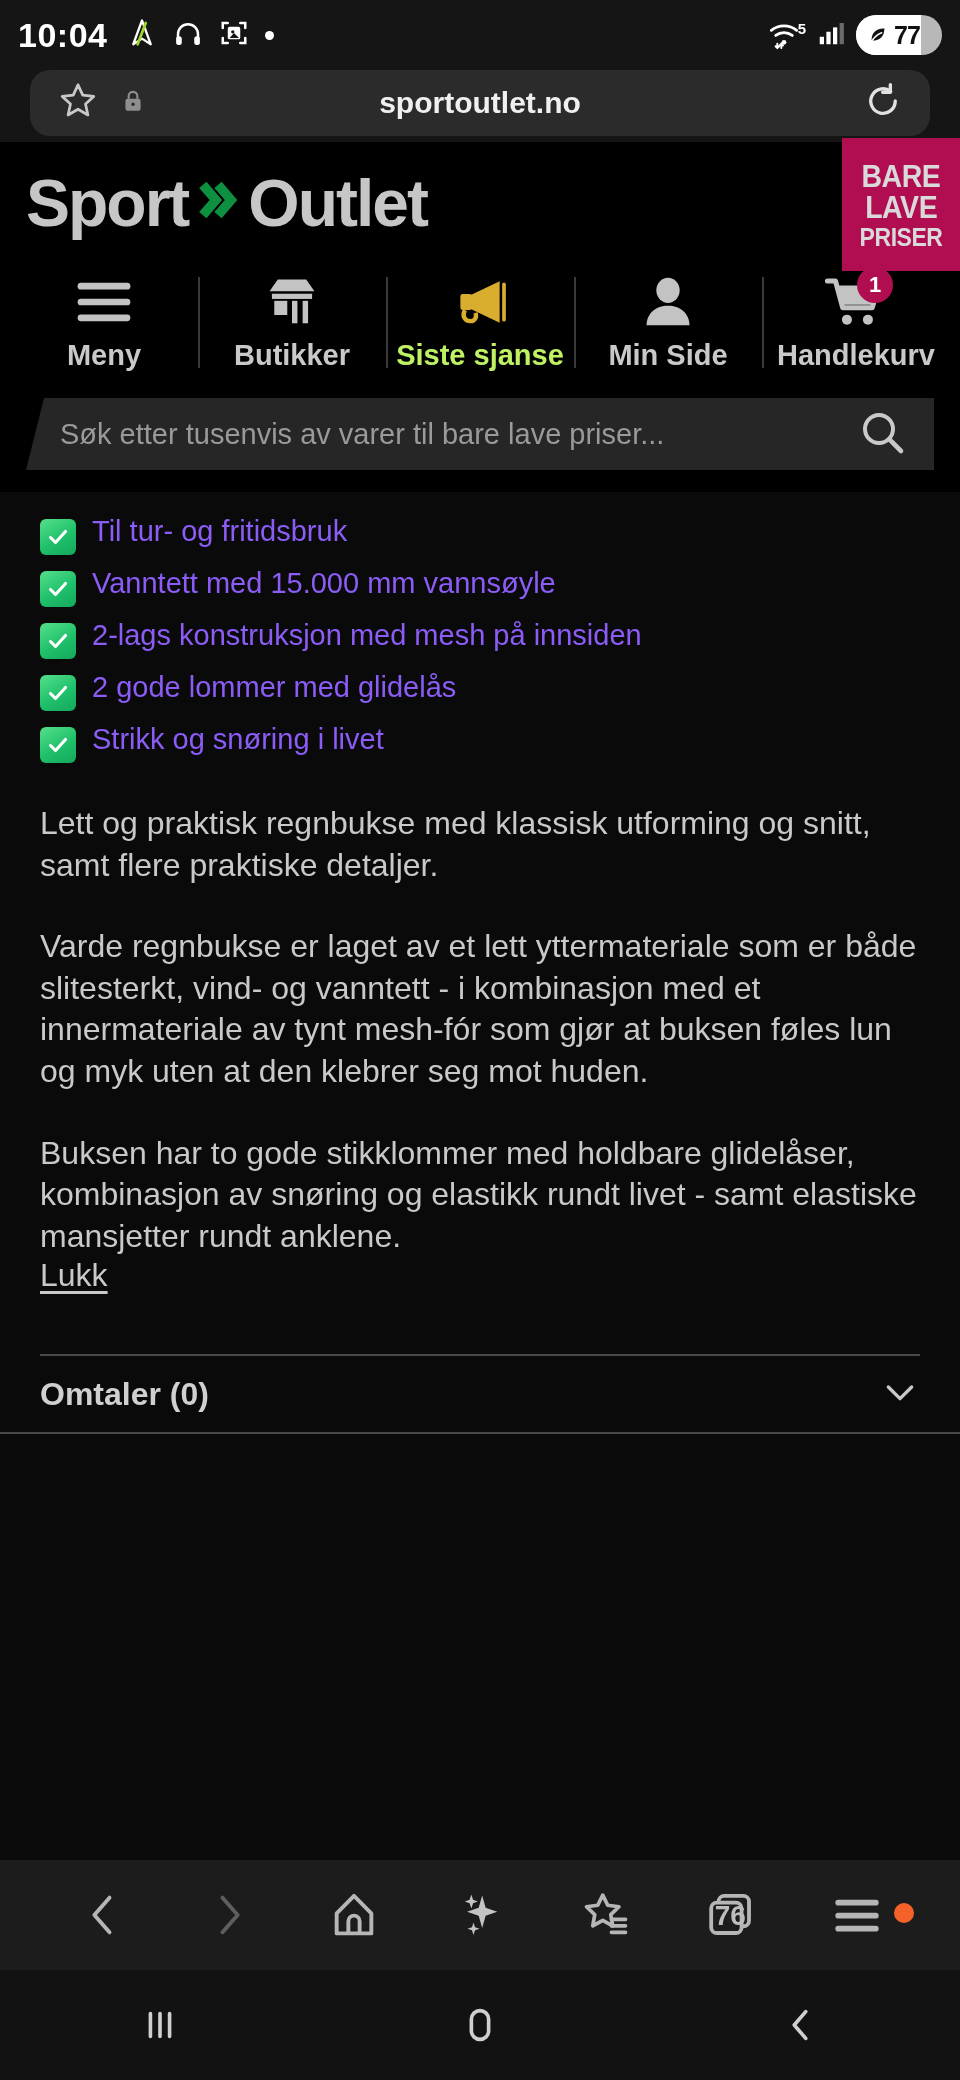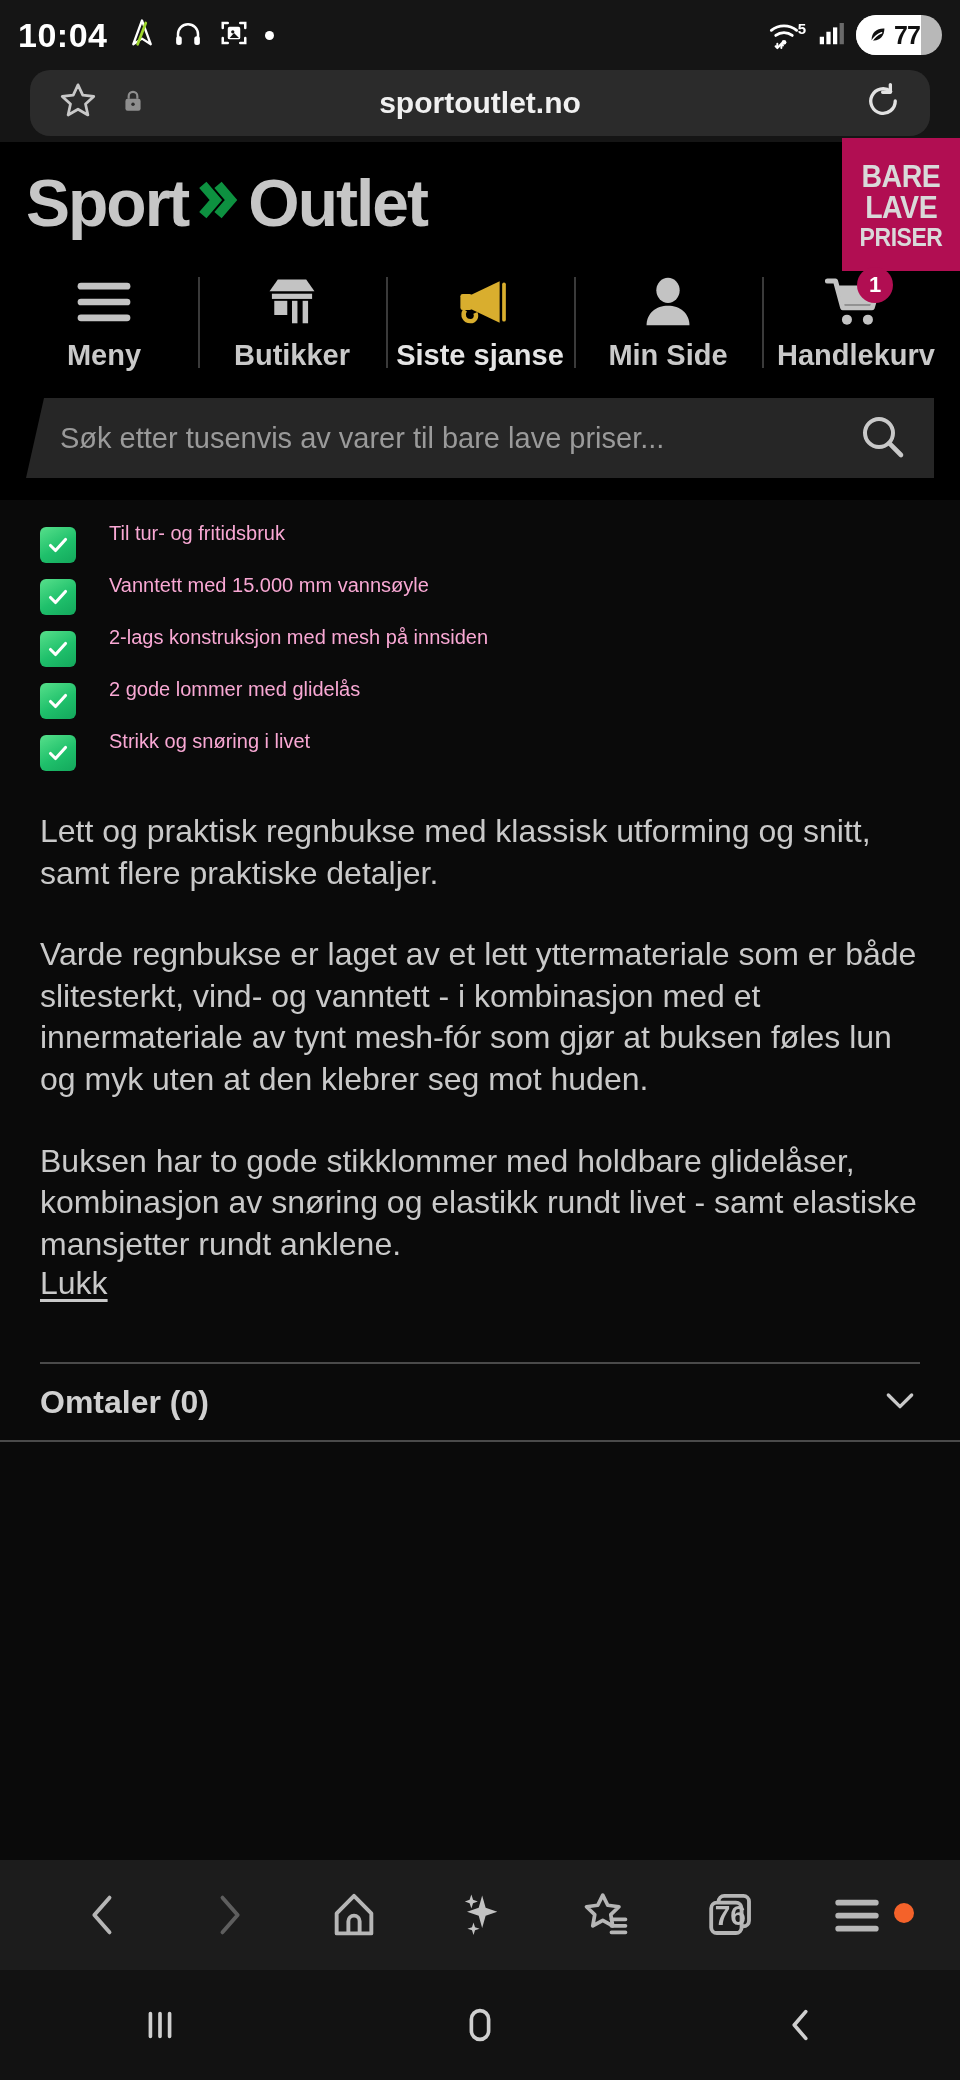--- a/index.html
+++ b/index.html
@@ -69,47 +69,47 @@
   
   .nav { display:flex; align-items:flex-end; height:118px; padding:0 10px; }
   .nav-item {
     flex:1; display:flex; flex-direction:column; align-items:center; gap:6px;
     position:relative; padding-bottom:10px;
   }
   .nav-item + .nav-item::before {
     content:""; position:absolute; left:0; top:6px; bottom:14px; width:2px; background:#3a3a3a;
   }
   .nav-label { font-size:29px; font-weight:700; color:#c9c9c9; white-space:nowrap; }
-  .nav-item.accent .nav-label { color:#e5e5e5; }
+  .nav-item.accent .nav-label { color:#bef264; }
   .nav-icon { height:62px; display:flex; align-items:center; justify-content:center; position:relative; }
   .cart-badge {
     position:absolute; top:-4px; right:-6px; width:36px; height:36px; border-radius:50%;
     background:#b10e52; color:#fff; font-size:22px; font-weight:700;
     display:flex; align-items:center; justify-content:center;
   }
 
   
   .search-wrap { padding:16px 26px 22px 26px; }
   .searchbar {
-    height:80px; background:#262626; display:flex; align-items:center;
+    height:72px; background:#262626; display:flex; align-items:center;
     padding:0 28px 0 34px;
     clip-path:polygon(18px 0, 100% 0, 100% 100%, 0 100%);
   }
   .search-ph { font-size:29px; color:#9a9a9a; }
   .search-btn { margin-left:auto; }
 
   
   .desc { padding:22px 40px 0 40px; color:#c8c8c8; }
   .feature { display:flex; align-items:flex-start; gap:16px; margin-bottom:11px; }
   .chk {
     flex:0 0 auto; width:36px; height:36px; border-radius:6px; margin-top:5px;
     background:linear-gradient(150deg,#57e08b 0%,#1fc06b 55%,#13a85c 100%);
     display:flex; align-items:center; justify-content:center;
   }
-  .feature-txt { font-size:20px; line-height:1.18; color:#f9a8d4;margin-left:17px; }
+  .feature-txt { font-size:29px; line-height:1.18; color:#8b5cf6; }
   .para { font-size:32px; line-height:1.30; color:#c9c9c9; margin-top:40px; }
   .lukk {
     display:inline-block; font-size:32px; color:#c9c9c9;
     text-decoration:underline; text-underline-offset:5px;
   }
 
   
   .omtaler-sep { margin-top:60px; border-top:2px solid #4a4a4a; }
   .omtaler {
     height:78px; display:flex; align-items:center; justify-content:space-between;

